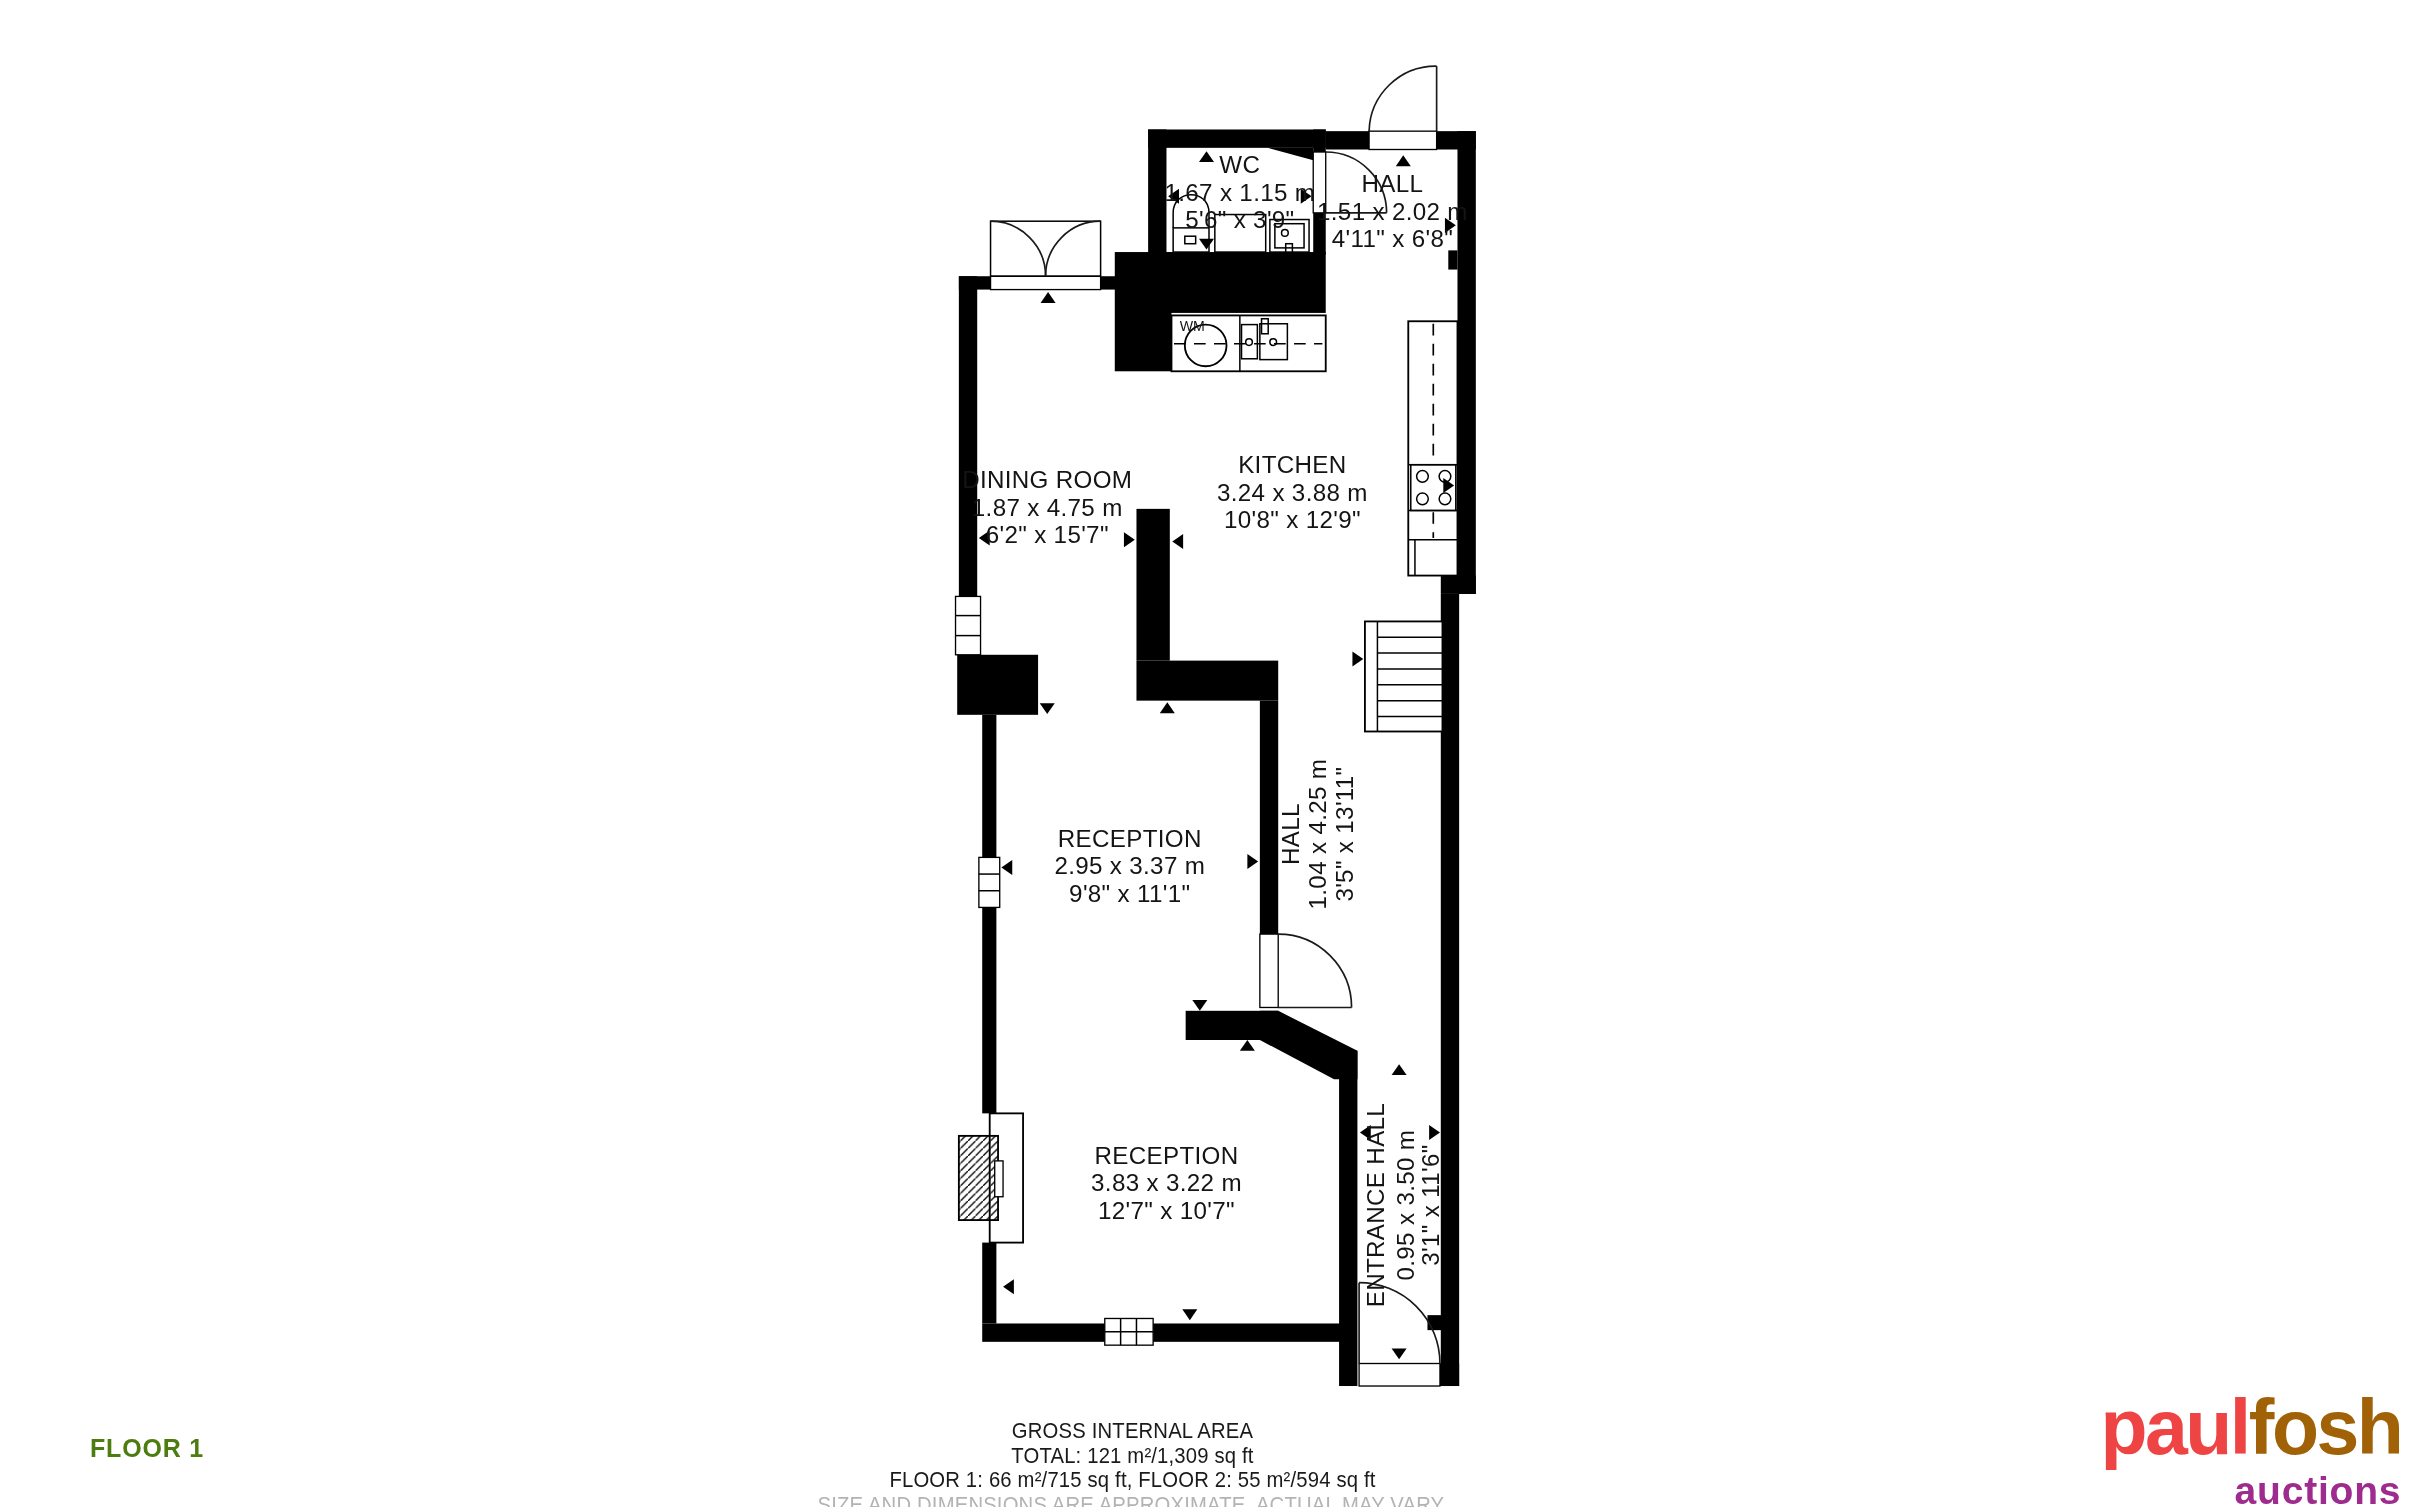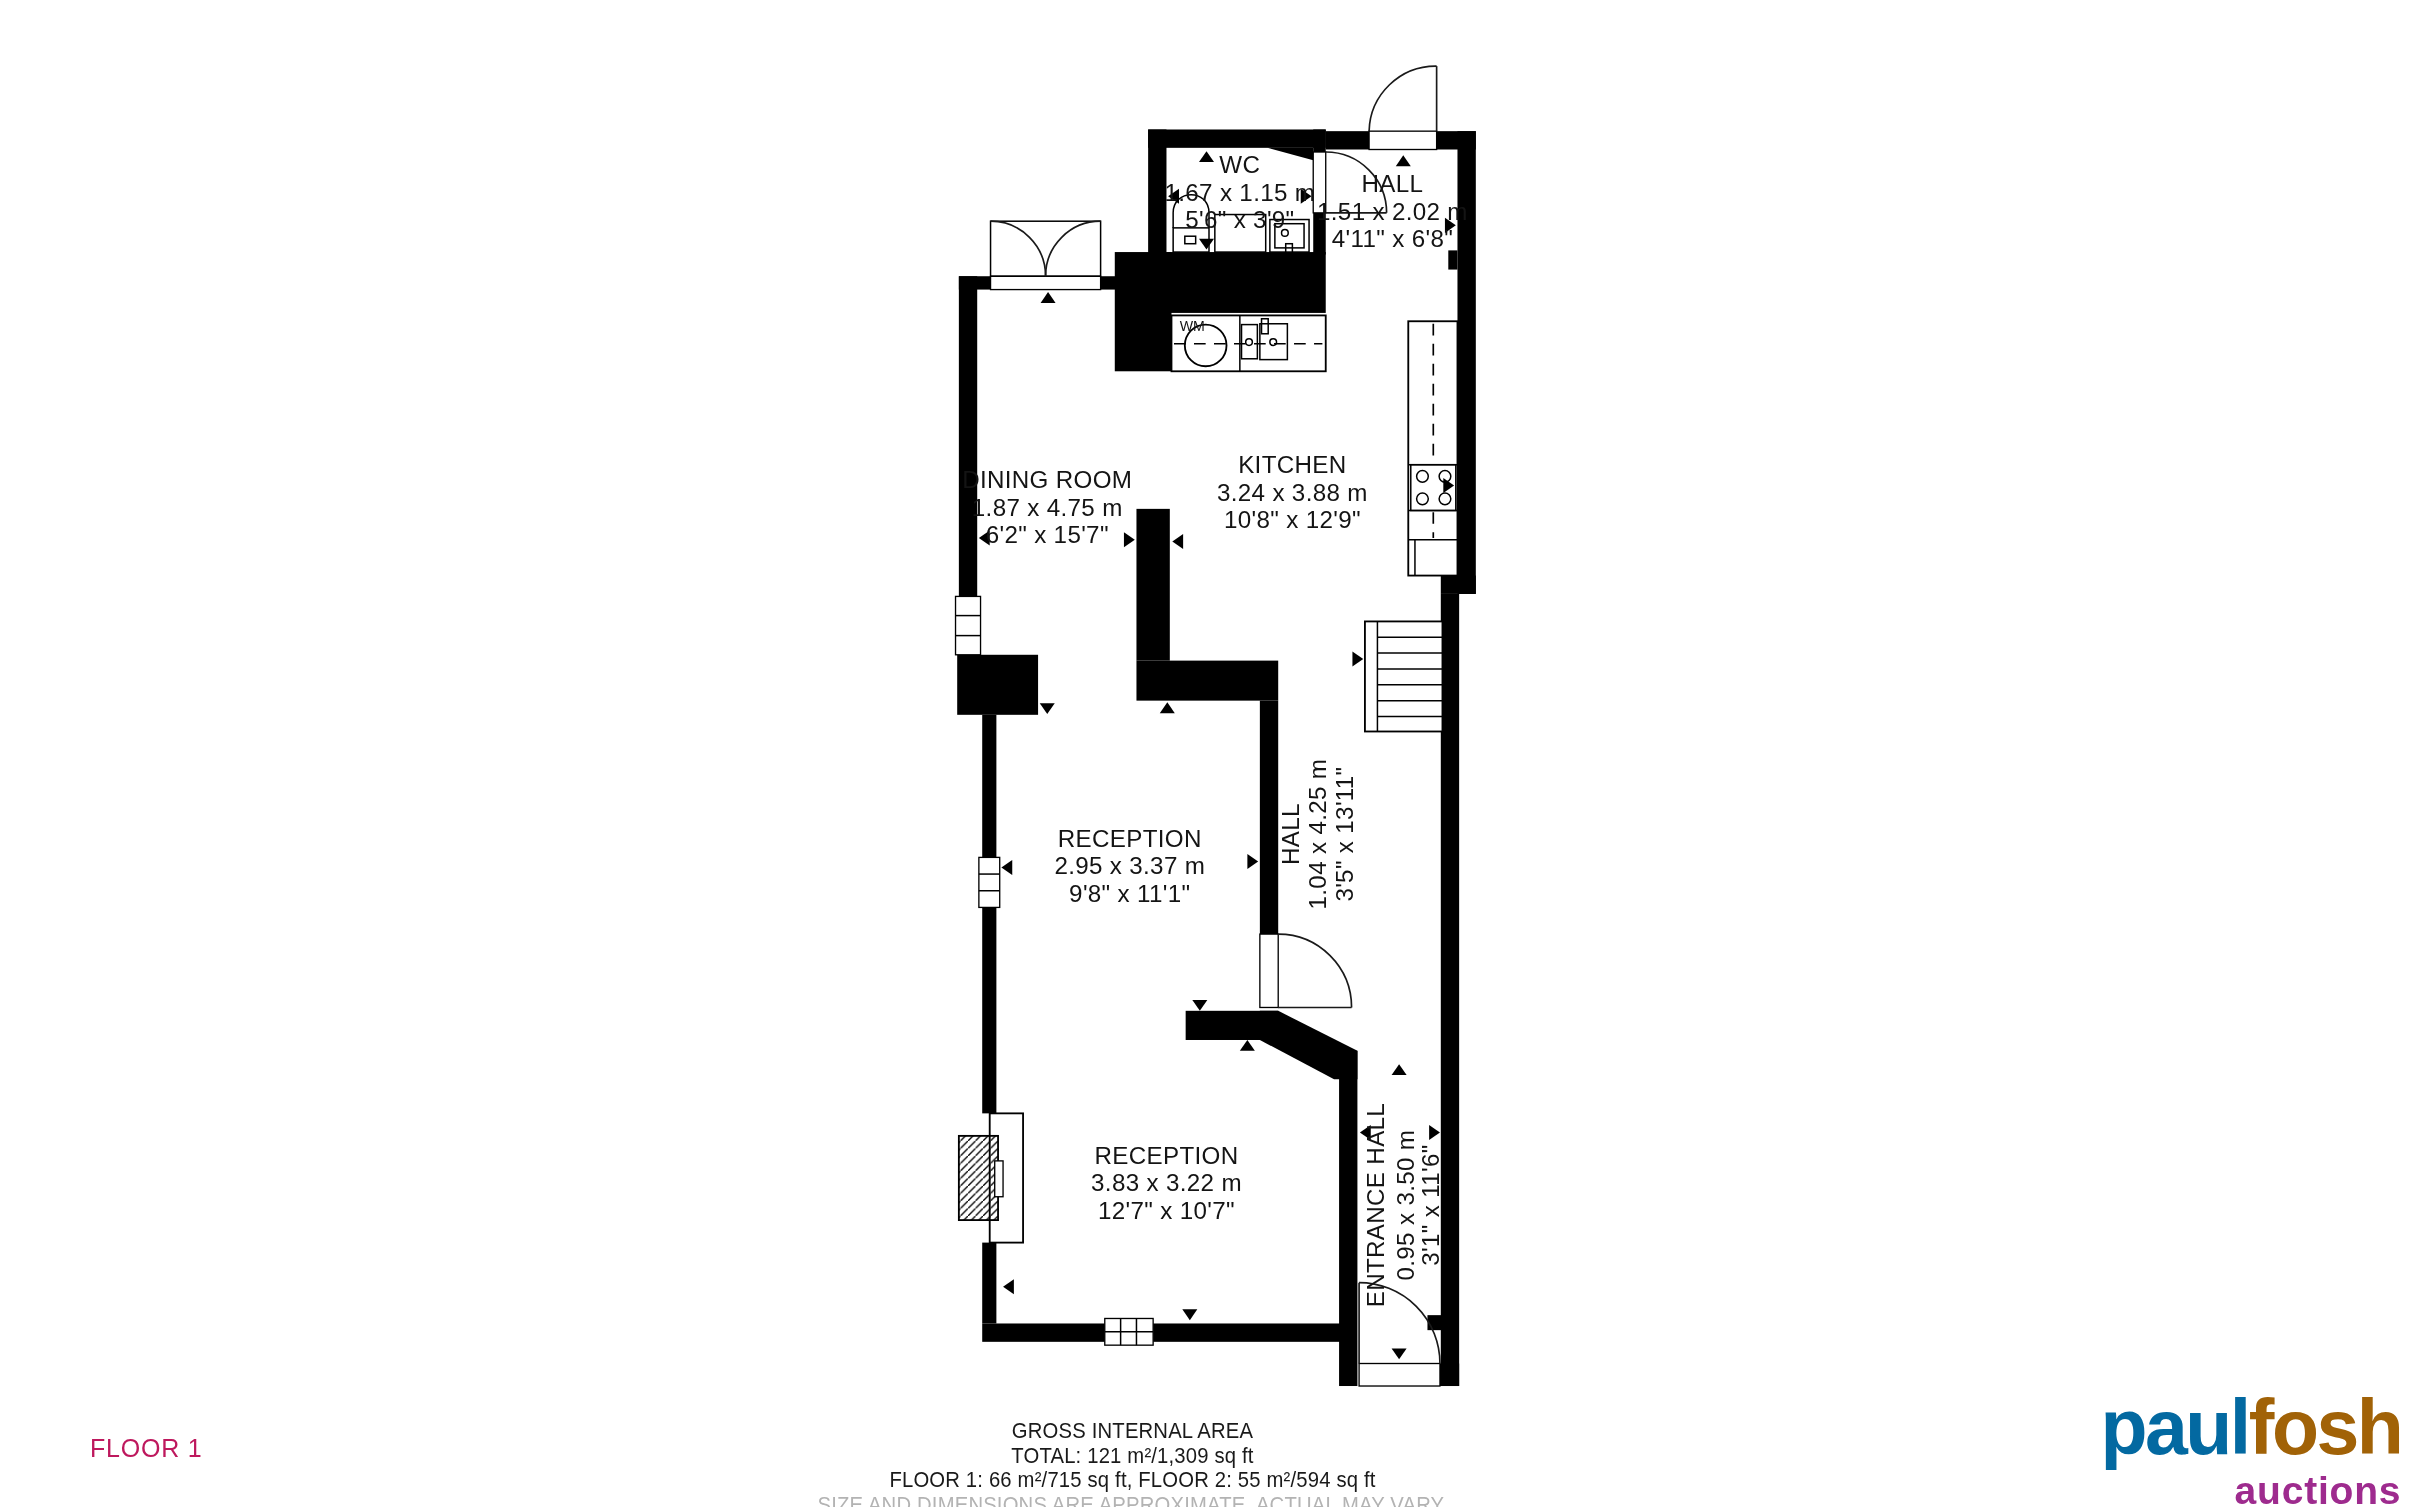--- a/index.html
+++ b/index.html
@@ -274,30 +274,30 @@
         <text class="rl" x="1399" y="1451">12'7" x 10'7"</text>
       </g>
       <g>
         <text class="rl" x="1650" y="1445" transform="rotate(-90 1650 1445)">ENTRANCE HALL</text>
         <text class="rl" x="1686" y="1445" transform="rotate(-90 1686 1445)">0.95 x 3.50 m</text>
         <text class="rl" x="1716" y="1445" transform="rotate(-90 1716 1445)">3'1" x 11'6"</text>
       </g>
     </g>
   </svg>
 
-  <div class="floor-label" style="color: #be185d;">FLOOR 1</div>
+  <div class="floor-label" style="color: #4d7c0f; font-weight: bold;">FLOOR 1</div>
 
   <div class="footer">
     <div class="fl">GROSS INTERNAL AREA</div>
     <div class="fl">TOTAL: 121 m²/1,309 sq ft</div>
     <div class="fl">FLOOR 1: 66 m²/715 sq ft, FLOOR 2: 55 m²/594 sq ft</div>
     <div class="fl disc" style="color: rgb(179, 179, 179);">SIZE AND DIMENSIONS ARE APPROXIMATE, ACTUAL MAY VARY.</div>
   </div>
 
   <div class="logo">
     <div class="row1">
-      <span style="color: #0369a1;">paul</span><span style="color: #a16207;">fosh</span>
+      <span style="color: #ef4444;">paul</span><span style="color: #a16207;">fosh</span>
     </div>
     <div class="row2" style="color: rgb(158, 43, 142);">auctions</div>
   </div>
 
 </div>
 
 
 </body></html>

